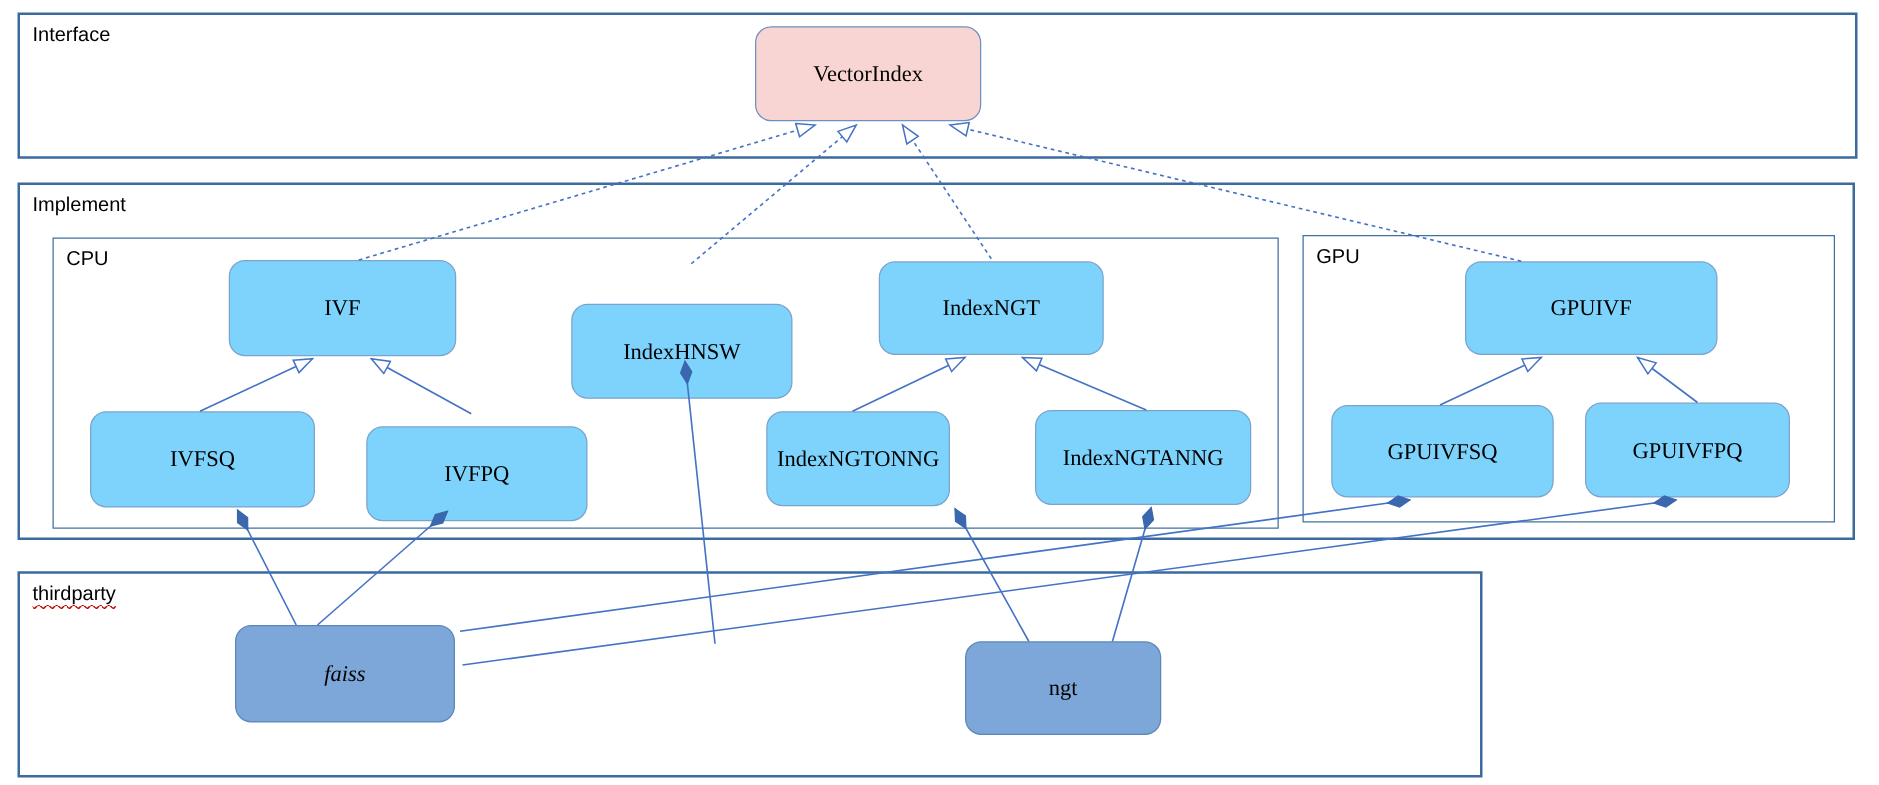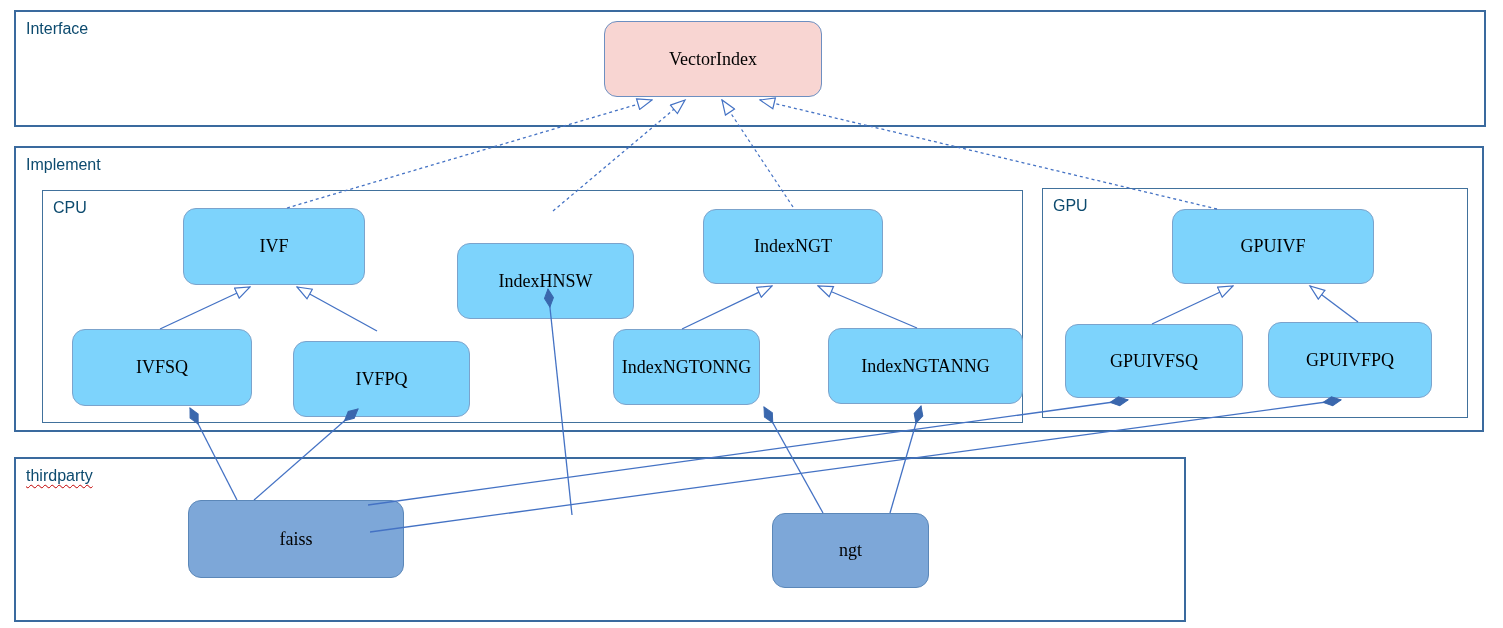--- a/index.html
+++ b/index.html
@@ -5,21 +5,21 @@
   html,body{margin:0;padding:0;background:#ffffff;}
   #stage{
     position:relative;width:1503px;height:628px;background:#ffffff;
     font-family:"Liberation Sans",sans-serif;overflow:hidden;
   }
   .container{
     position:absolute;border:2px solid #3a6a9e;background:transparent;box-sizing:border-box;
   }
   .container.inner{border-width:1px;border-color:#41719c;}
   .container-label{
-    position:absolute;top:8px;left:10px;font-size:16px;color:#0c4a6e;
+    position:absolute;top:8px;left:10px;font-size:16px;color:#000000;
     font-family:"Liberation Sans",sans-serif;
   }
   .container-label.wavy{
     text-decoration:underline;text-decoration-style:wavy;
     text-decoration-color:#c00000;text-decoration-thickness:1px;text-underline-offset:3px;
   }
   .node{
     position:absolute;display:flex;align-items:center;justify-content:center;
     border-radius:13px;box-sizing:border-box;
     font-family:"Liberation Serif",serif;font-size:18px;color:#000;
@@ -52,21 +52,21 @@
     <div class="container inner" style="left:1042px;top:188px;width:426px;height:230px;">
       <span class="container-label">GPU</span>
     </div>
 
     <div class="container" style="left:14px;top:457px;width:1172px;height:165px;">
       <span class="container-label wavy">thirdparty</span>
     </div>
   </div>
 
   <div id="node-layer">
-    <div class="node iface" style="left:604px;top:21px;width:218px;height:76px;">
+    <div class="node iface" style="left:604px;top:21px;width:181px;height:76px;">
       <span>VectorIndex</span>
     </div>
 
     <div class="node impl" style="left:183px;top:208px;width:182px;height:77px;">
       <span>IVF</span>
     </div>
     <div class="node impl" style="left:457px;top:211px;width:177px;height:76px;margin-top:32px;">
       <span>IndexHNSW</span>
     </div>
     <div class="node impl" style="left:703px;top:209px;width:180px;height:75px;">
@@ -78,31 +78,31 @@
 
     <div class="node impl" style="left:72px;top:329px;width:180px;height:77px;">
       <span>IVFSQ</span>
     </div>
     <div class="node impl" style="left:293px;top:331px;width:177px;height:76px;margin-top:10px;">
       <span>IVFPQ</span>
     </div>
     <div class="node impl" style="left:613px;top:329px;width:147px;height:76px;">
       <span>IndexNGTONNG</span>
     </div>
-    <div class="node impl" style="left:828px;top:328px;width:195px;height:76px;">
+    <div class="node impl" style="left:828px;top:328px;width:173px;height:76px;">
       <span>IndexNGTANNG</span>
     </div>
     <div class="node impl" style="left:1065px;top:324px;width:178px;height:74px;">
       <span>GPUIVFSQ</span>
     </div>
     <div class="node impl" style="left:1268px;top:322px;width:164px;height:76px;">
       <span>GPUIVFPQ</span>
     </div>
 
-    <div class="node third" style="left:188px;top:500px;width:216px;height:78px;">
+    <div class="node third" style="left:188px;top:500px;width:176px;height:78px;font-style:italic;">
       <span>faiss</span>
     </div>
     <div class="node third" style="left:772px;top:513px;width:157px;height:75px;">
       <span>ngt</span>
     </div>
   </div>
 
   <svg id="connector-layer" width="1503" height="628" viewBox="0 0 1503 628">
     <defs>
       <marker id="tri" markerUnits="userSpaceOnUse" markerWidth="17" markerHeight="13" refX="15.5" refY="6.5" orient="auto">

